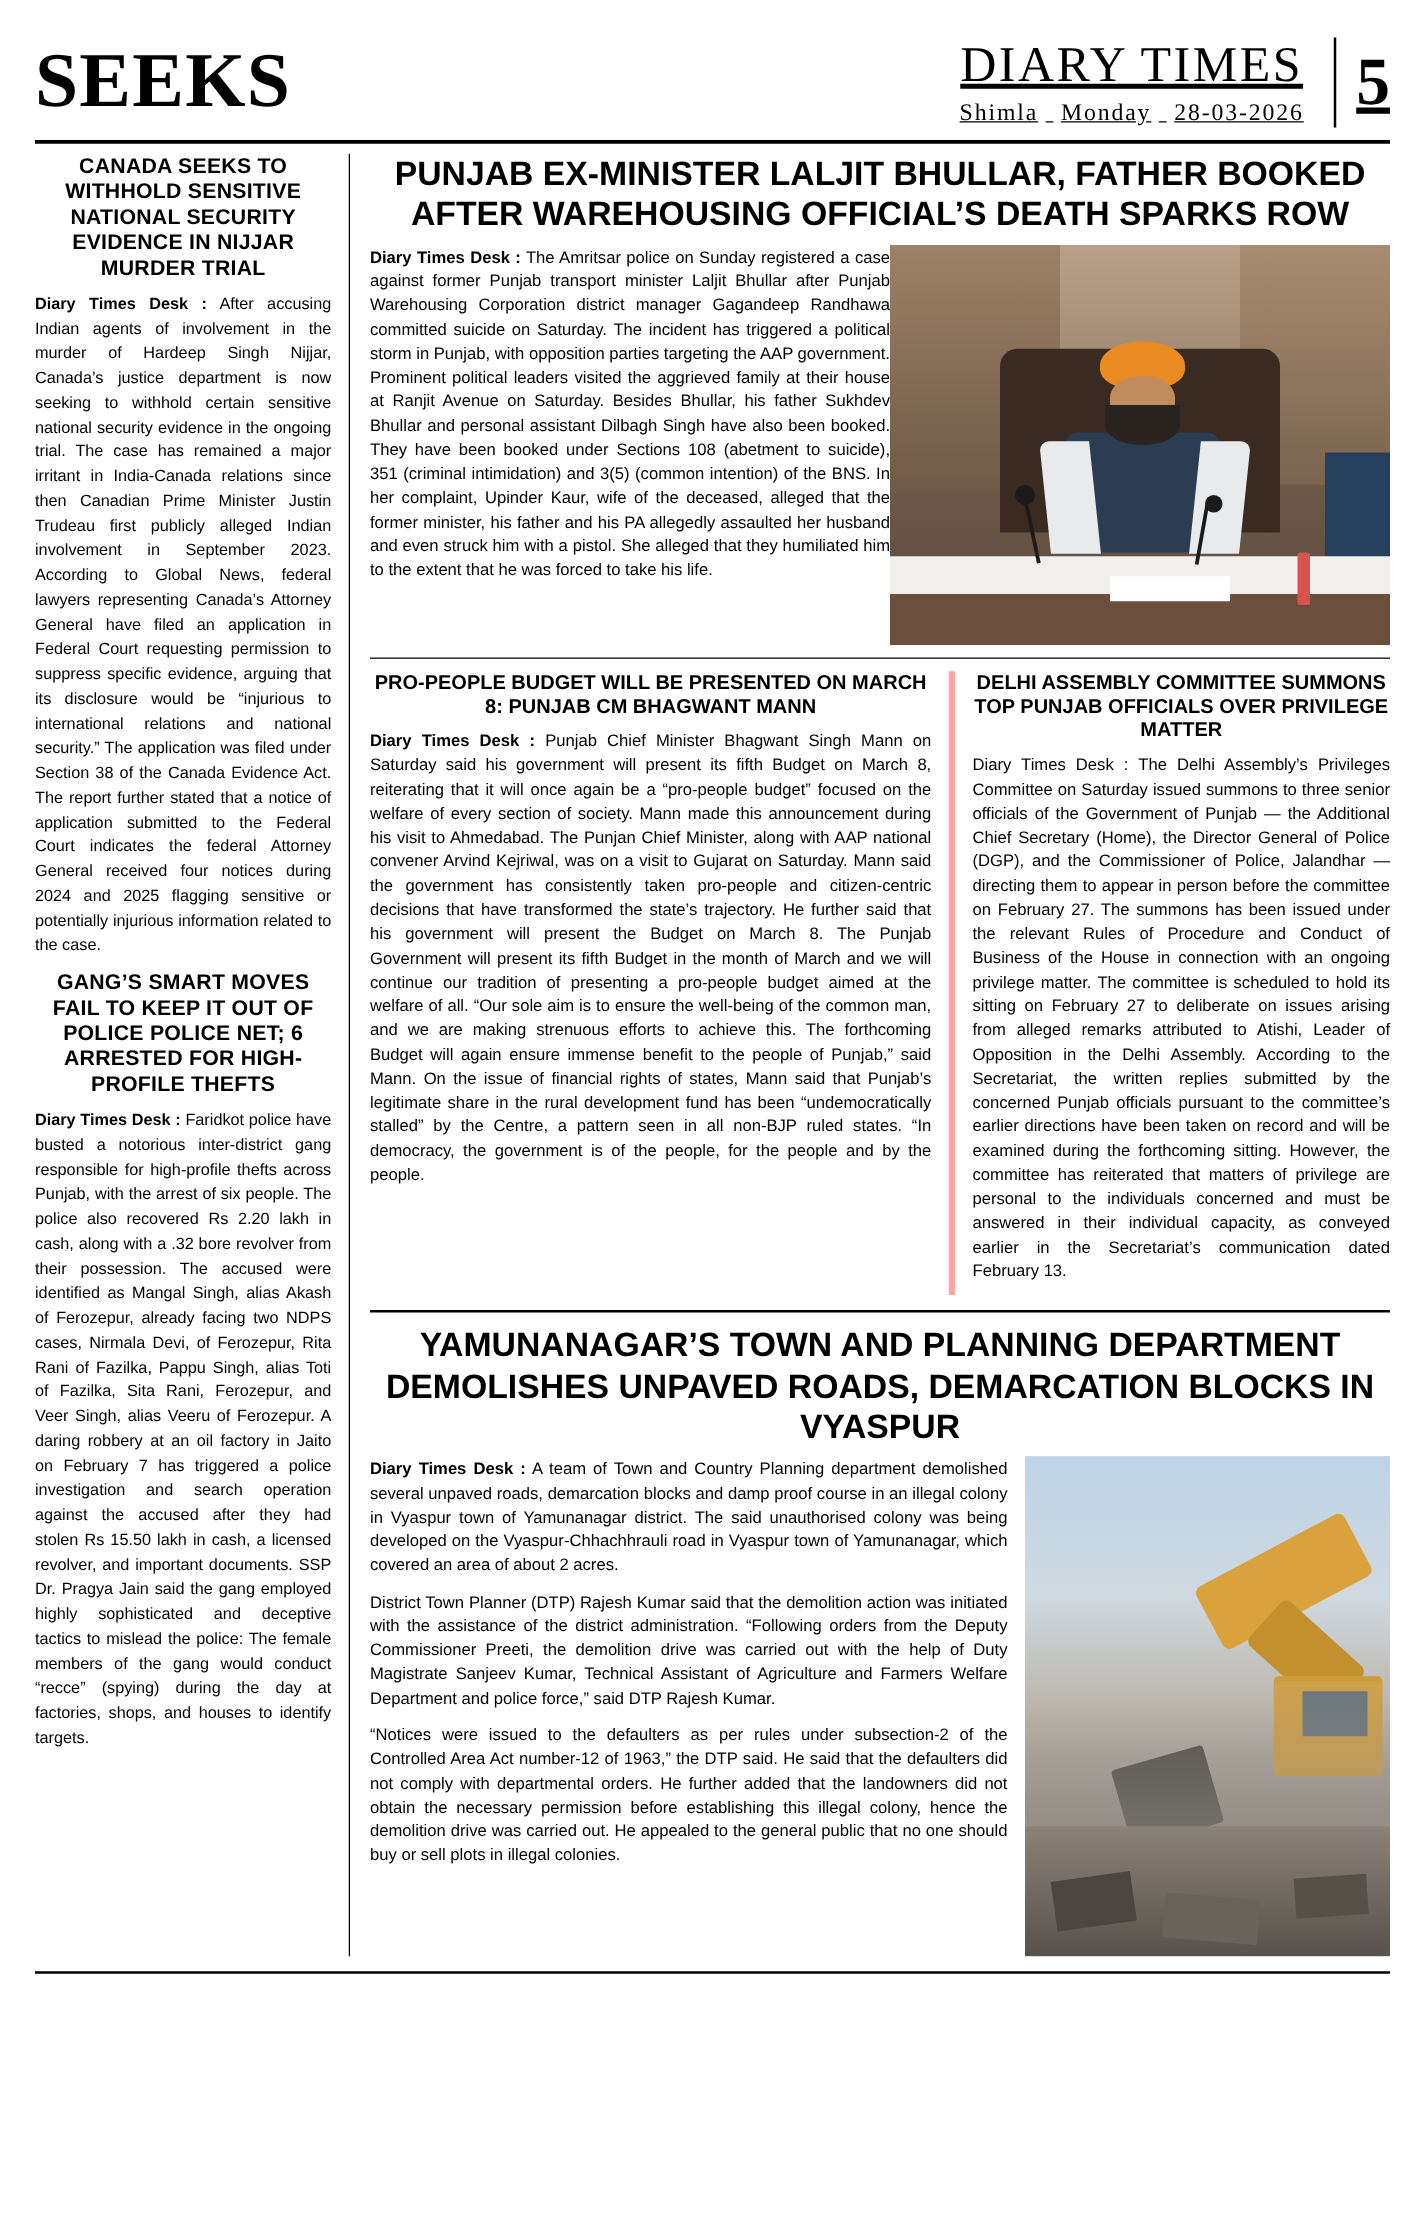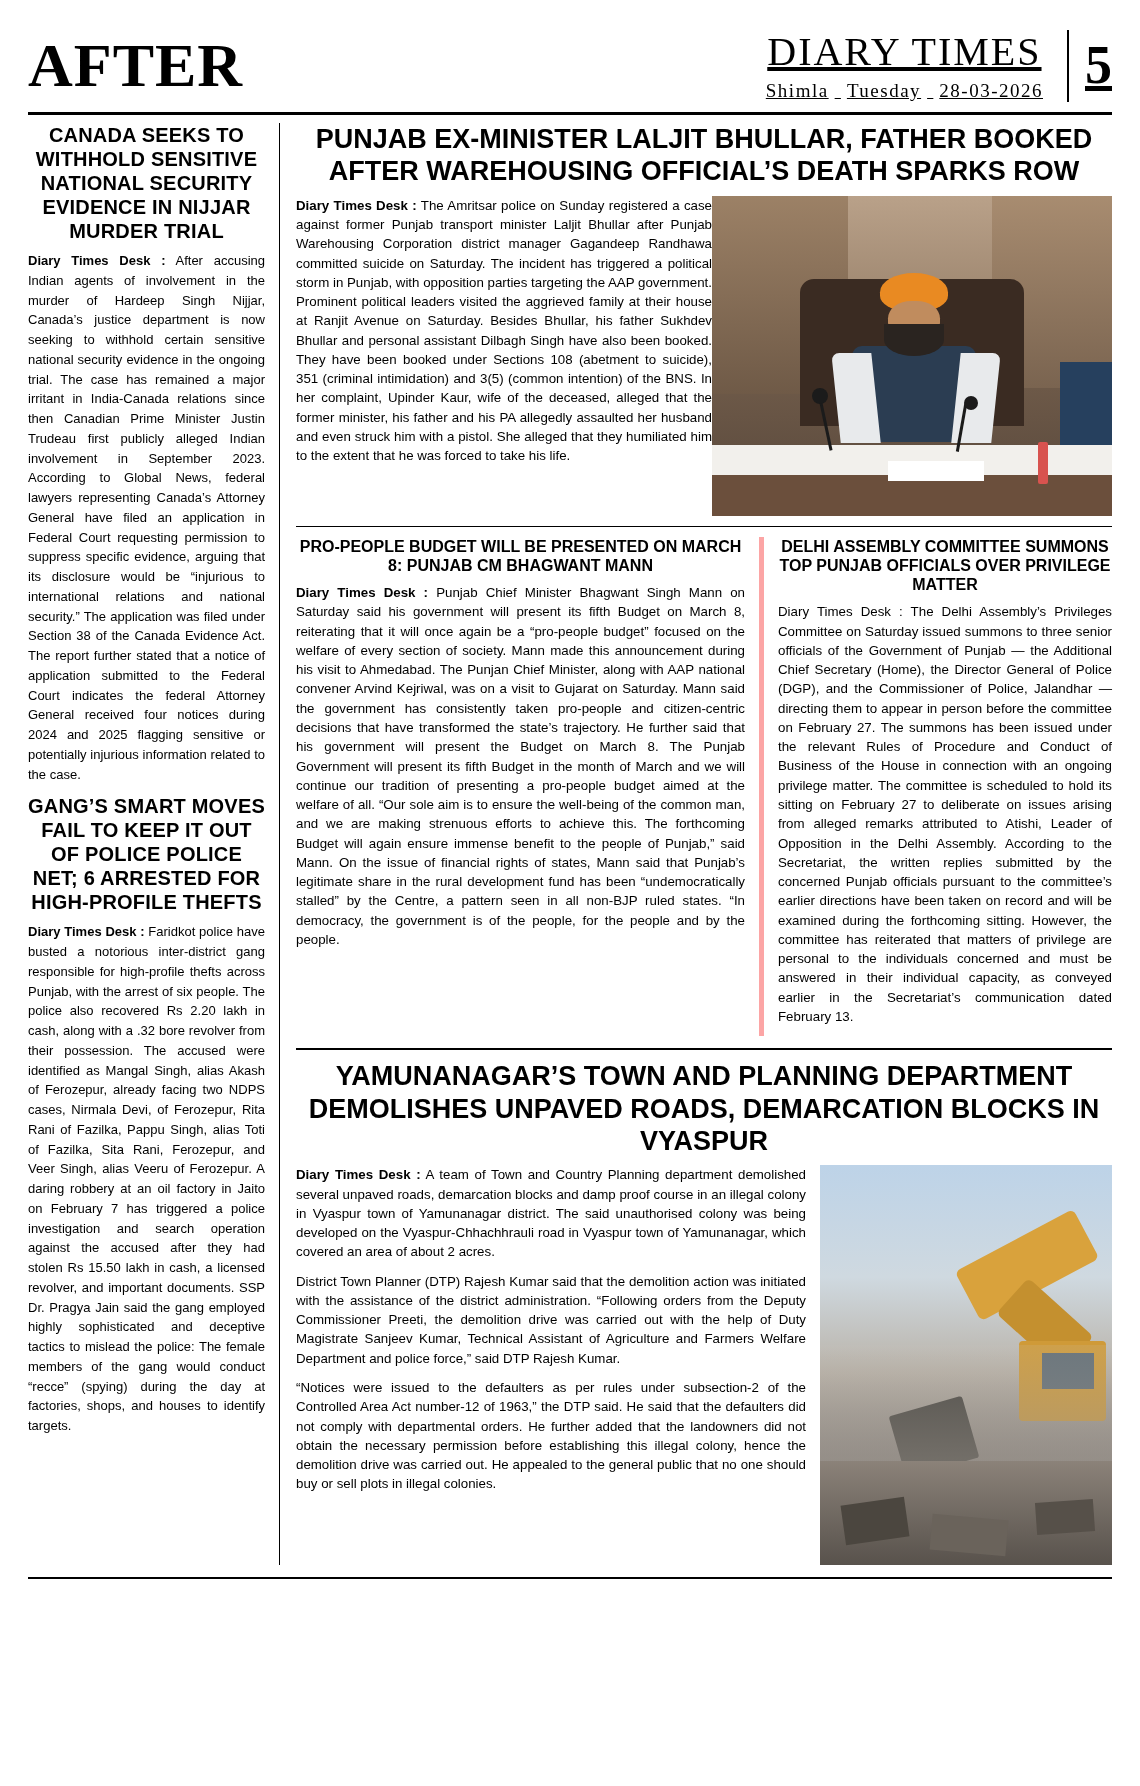--- a/index.html
+++ b/index.html
@@ -85,21 +85,21 @@
   }
 
   h2.headline {
     font-family: "Liberation Sans", sans-serif;
     font-weight: 700;
     text-align: center;
     text-transform: uppercase;
     margin: 0 0 8px 0;
     line-height: 1.2;
   }
-  .hl-small { font-size: 20px; letter-spacing: 0.2px; }
+  .hl-small { font-size: 17px; letter-spacing: 0.2px; }
   .hl-med { font-size: 16px; }
   .hl-large { font-size: 27px; }
 
   p.body {
     font-size: 13.3px;
     line-height: 1.45;
     text-align: justify;
     margin: 0 0 10px 0;
     hyphens: auto;
   }
@@ -195,27 +195,27 @@
     background:#565049; transform:rotate(-4deg); }
 
   .page-bottom-rule { border-top: 2px solid #000; margin-top: 12px; }
 </style>
 </head>
 <body>
 
 <div class="page">
 
   <div class="masthead">
-    <div class="section-title">AFTER</div>
+    <div class="section-title">SEEKS</div>
     <div class="brand-block">
       <div class="brand-text">
         <div class="brand-name">DIARY TIMES</div>
         <div class="brand-sub">
           <span>Shimla</span>
-          <span>Tuesday</span>
+          <span>Monday</span>
           <span>28-03-2026</span>
         </div>
       </div>
       <div class="page-number">5</div>
     </div>
   </div>
   <div class="rule-thick"></div>
 
   <div class="content">
 

